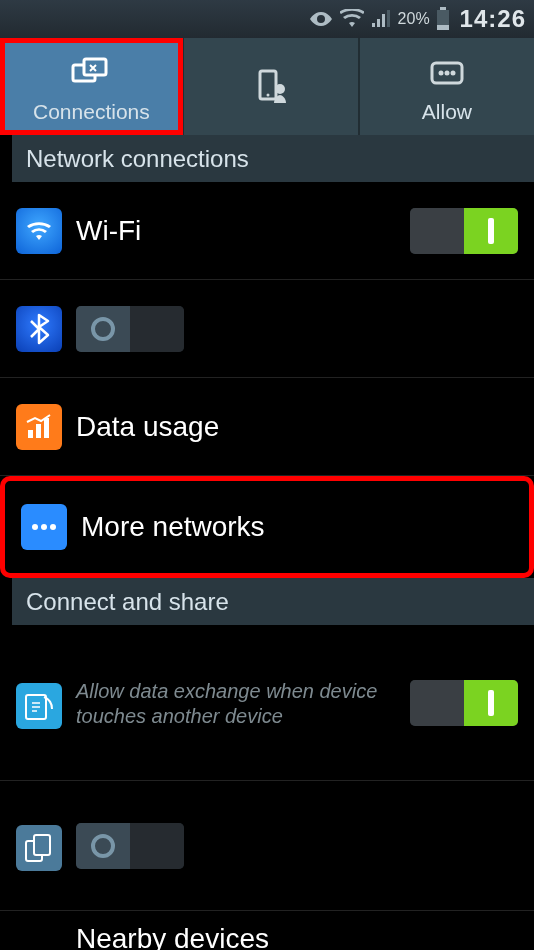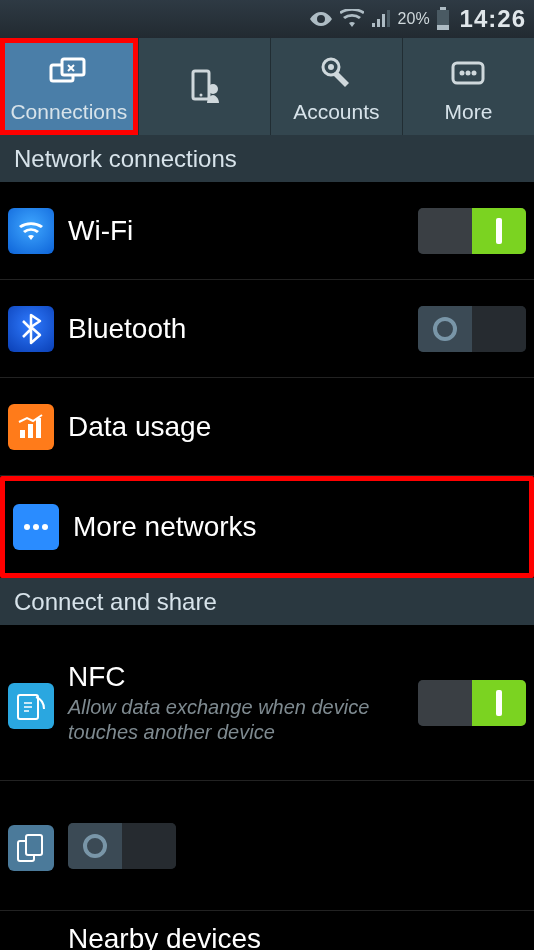--- a/index.html
+++ b/index.html
@@ -13,33 +13,33 @@
   
   
   .tab-bar { display:flex; height:97px; background:#33464f;}
   .tab { flex:1; display:flex; flex-direction:column; align-items:center; justify-content:center; color:#d7e3ea; font-size:21px; gap:4px; position:relative;}
   .tab-sep { width:1px; background:rgba(0,0,0,0.35);}
   .tab.active { background:#4a7ea8;}
   .tab .icon-wrap { height:46px; display:flex; align-items:center; justify-content:center;}
   .tab-bar .highlight-box { position:absolute; left:0; top:0; right:0; bottom:0; border:5px solid #ff0000; pointer-events:none;}
   
   
-  .section-header { height:47px; background:#2a3840; color:#d7e3ea; font-size:24px; display:flex; align-items:center; padding:0 14px;}
-  
-  
-  .row { display:flex; align-items:center; padding:0 8px; min-height:98px; border-bottom:1px solid #222; position:relative;}
+  .section-header { height:47px; background:#2a3840; color:#d7e3ea; font-size:24px; display:flex; align-items:center; padding:0 14px;margin-left:12px;}
+  
+  
+  .row { display:flex; align-items:center; padding:0 16px; min-height:98px; border-bottom:1px solid #222; position:relative;}
   .row .row-icon { width:46px; height:46px; border-radius:6px; display:flex; align-items:center; justify-content:center; flex-shrink:0; margin-right:14px;}
   .row .row-text { flex:1; display:flex; flex-direction:column; justify-content:center; padding-right:10px;}
   .row .row-title { font-size:28px; color:#fff;}
   .row .row-sub { font-size:20px; color:#7e8a90; line-height:1.25; margin-top:2px;font-style:italic;}
   .row.tall { min-height:150px; padding-top:14px; padding-bottom:14px;}
   .row.tall .row-icon { align-self:flex-start; margin-top:44px;}
   .row.tall-2 .row-icon { align-self:flex-start; margin-top:30px;}
   
-  .row-more-networks { border:5px solid #ff0000; border-radius:2px; min-height:102px;}
+  .row-more-networks { border:5px solid #ff0000; border-radius:10px; min-height:102px;}
   
   
   .toggle { width:108px; height:46px; border-radius:5px; background:#1b2126; display:flex; overflow:hidden; flex-shrink:0;}
   .toggle .half { flex:1; display:flex; align-items:center; justify-content:center;}
   .toggle.on .half.right { background:#7bd321;}
   .toggle.on .half.right .stick { width:6px; height:26px; background:#fff; border-radius:2px;}
   .toggle.on .half.left { background:#3a3f44;}
   .toggle.off .half.left { background:#3b4a55;}
   .toggle.off .half.left .ring { width:24px; height:24px; border:4px solid #7996a8; border-radius:50%;}
   .toggle.off .half.right { background:#262b30;}
@@ -102,41 +102,31 @@
     <div class="icon-wrap">
       <svg width="42" height="36" viewBox="0 0 42 36">
           <rect x="10" y="2" width="16" height="28" rx="2" fill="none" stroke="#cfd8dc" stroke-width="3"></rect>
           <circle cx="18" cy="26" r="1.5" fill="#cfd8dc"></circle>
           <circle cx="30" cy="20" r="5" fill="#cfd8dc"></circle>
           <path d="M24 34c0-5 4-8 6-8s6 3 6 8" fill="#cfd8dc"></path>
         </svg>
     </div>
   </div>
   <div class="tab-sep"></div>
-  <div class="tab">
-    <div class="icon-wrap">
-      <svg width="42" height="36" viewBox="0 0 42 36">
-          <circle cx="16" cy="12" r="8" fill="none" stroke="#cfd8dc" stroke-width="3"></circle>
-          <circle cx="16" cy="12" r="3" fill="#cfd8dc"></circle>
-          <path d="M22 16l12 12-4 4-12-12" fill="#cfd8dc"></path>
-        </svg>
-    </div>
-    <span>Accounts</span>
-  </div>
   <div class="tab-sep"></div>
   <div class="tab">
     <div class="icon-wrap">
       <svg width="42" height="28" viewBox="0 0 42 28">
           <rect x="6" y="4" width="30" height="20" rx="4" fill="none" stroke="#cfd8dc" stroke-width="3"></rect>
           <circle cx="15" cy="14" r="2.5" fill="#cfd8dc"></circle>
           <circle cx="21" cy="14" r="2.5" fill="#cfd8dc"></circle>
           <circle cx="27" cy="14" r="2.5" fill="#cfd8dc"></circle>
         </svg>
     </div>
-    <span>More</span>
+    <span>Allow</span>
   </div>
 </div>
 
 <div class="section-header">
   <span>Network connections</span>
 </div>
 
 <div class="row">
   <div class="row-icon ic-wifi">
     <svg width="30" height="30" viewBox="0 0 30 30">
@@ -152,23 +142,20 @@
         <div class="stick"></div>
       </div>
   </div>
 </div>
 
 <div class="row">
   <div class="row-icon ic-bt">
     <svg width="28" height="32" viewBox="0 0 28 32">
         <path d="M14 2v28l9-8-9-8 9-6-9-6zm0 14L6 8m8 8l-8 8" stroke="#fff" stroke-width="2.5" fill="none" stroke-linejoin="round"></path>
       </svg>
-  </div>
-  <div class="row-text">
-    <span class="row-title">Bluetooth</span>
   </div>
   <div class="toggle off">
     <div class="half left">
         <div class="ring"></div>
       </div>
       <div class="half right"></div>
   </div>
 </div>
 
 <div class="row">
@@ -204,21 +191,20 @@
 
 <div class="row tall" style="min-height:156px;">
   <div class="row-icon ic-nfc">
     <svg width="34" height="34" viewBox="0 0 34 34">
         <rect x="4" y="6" width="20" height="24" rx="2" fill="none" stroke="#fff" stroke-width="2"></rect>
         <path d="M22 8c5 2 8 6 8 12" stroke="#fff" stroke-width="2" fill="none"></path>
         <path d="M10 14h8M10 18h8M10 22h5" stroke="#fff" stroke-width="1.5"></path>
       </svg>
   </div>
   <div class="row-text">
-    <span class="row-title">NFC</span>
     <span class="row-sub">Allow data exchange when device touches another device</span>
   </div>
   <div class="toggle on">
     <div class="half left"></div>
       <div class="half right">
         <div class="stick"></div>
       </div>
   </div>
 </div>
 

